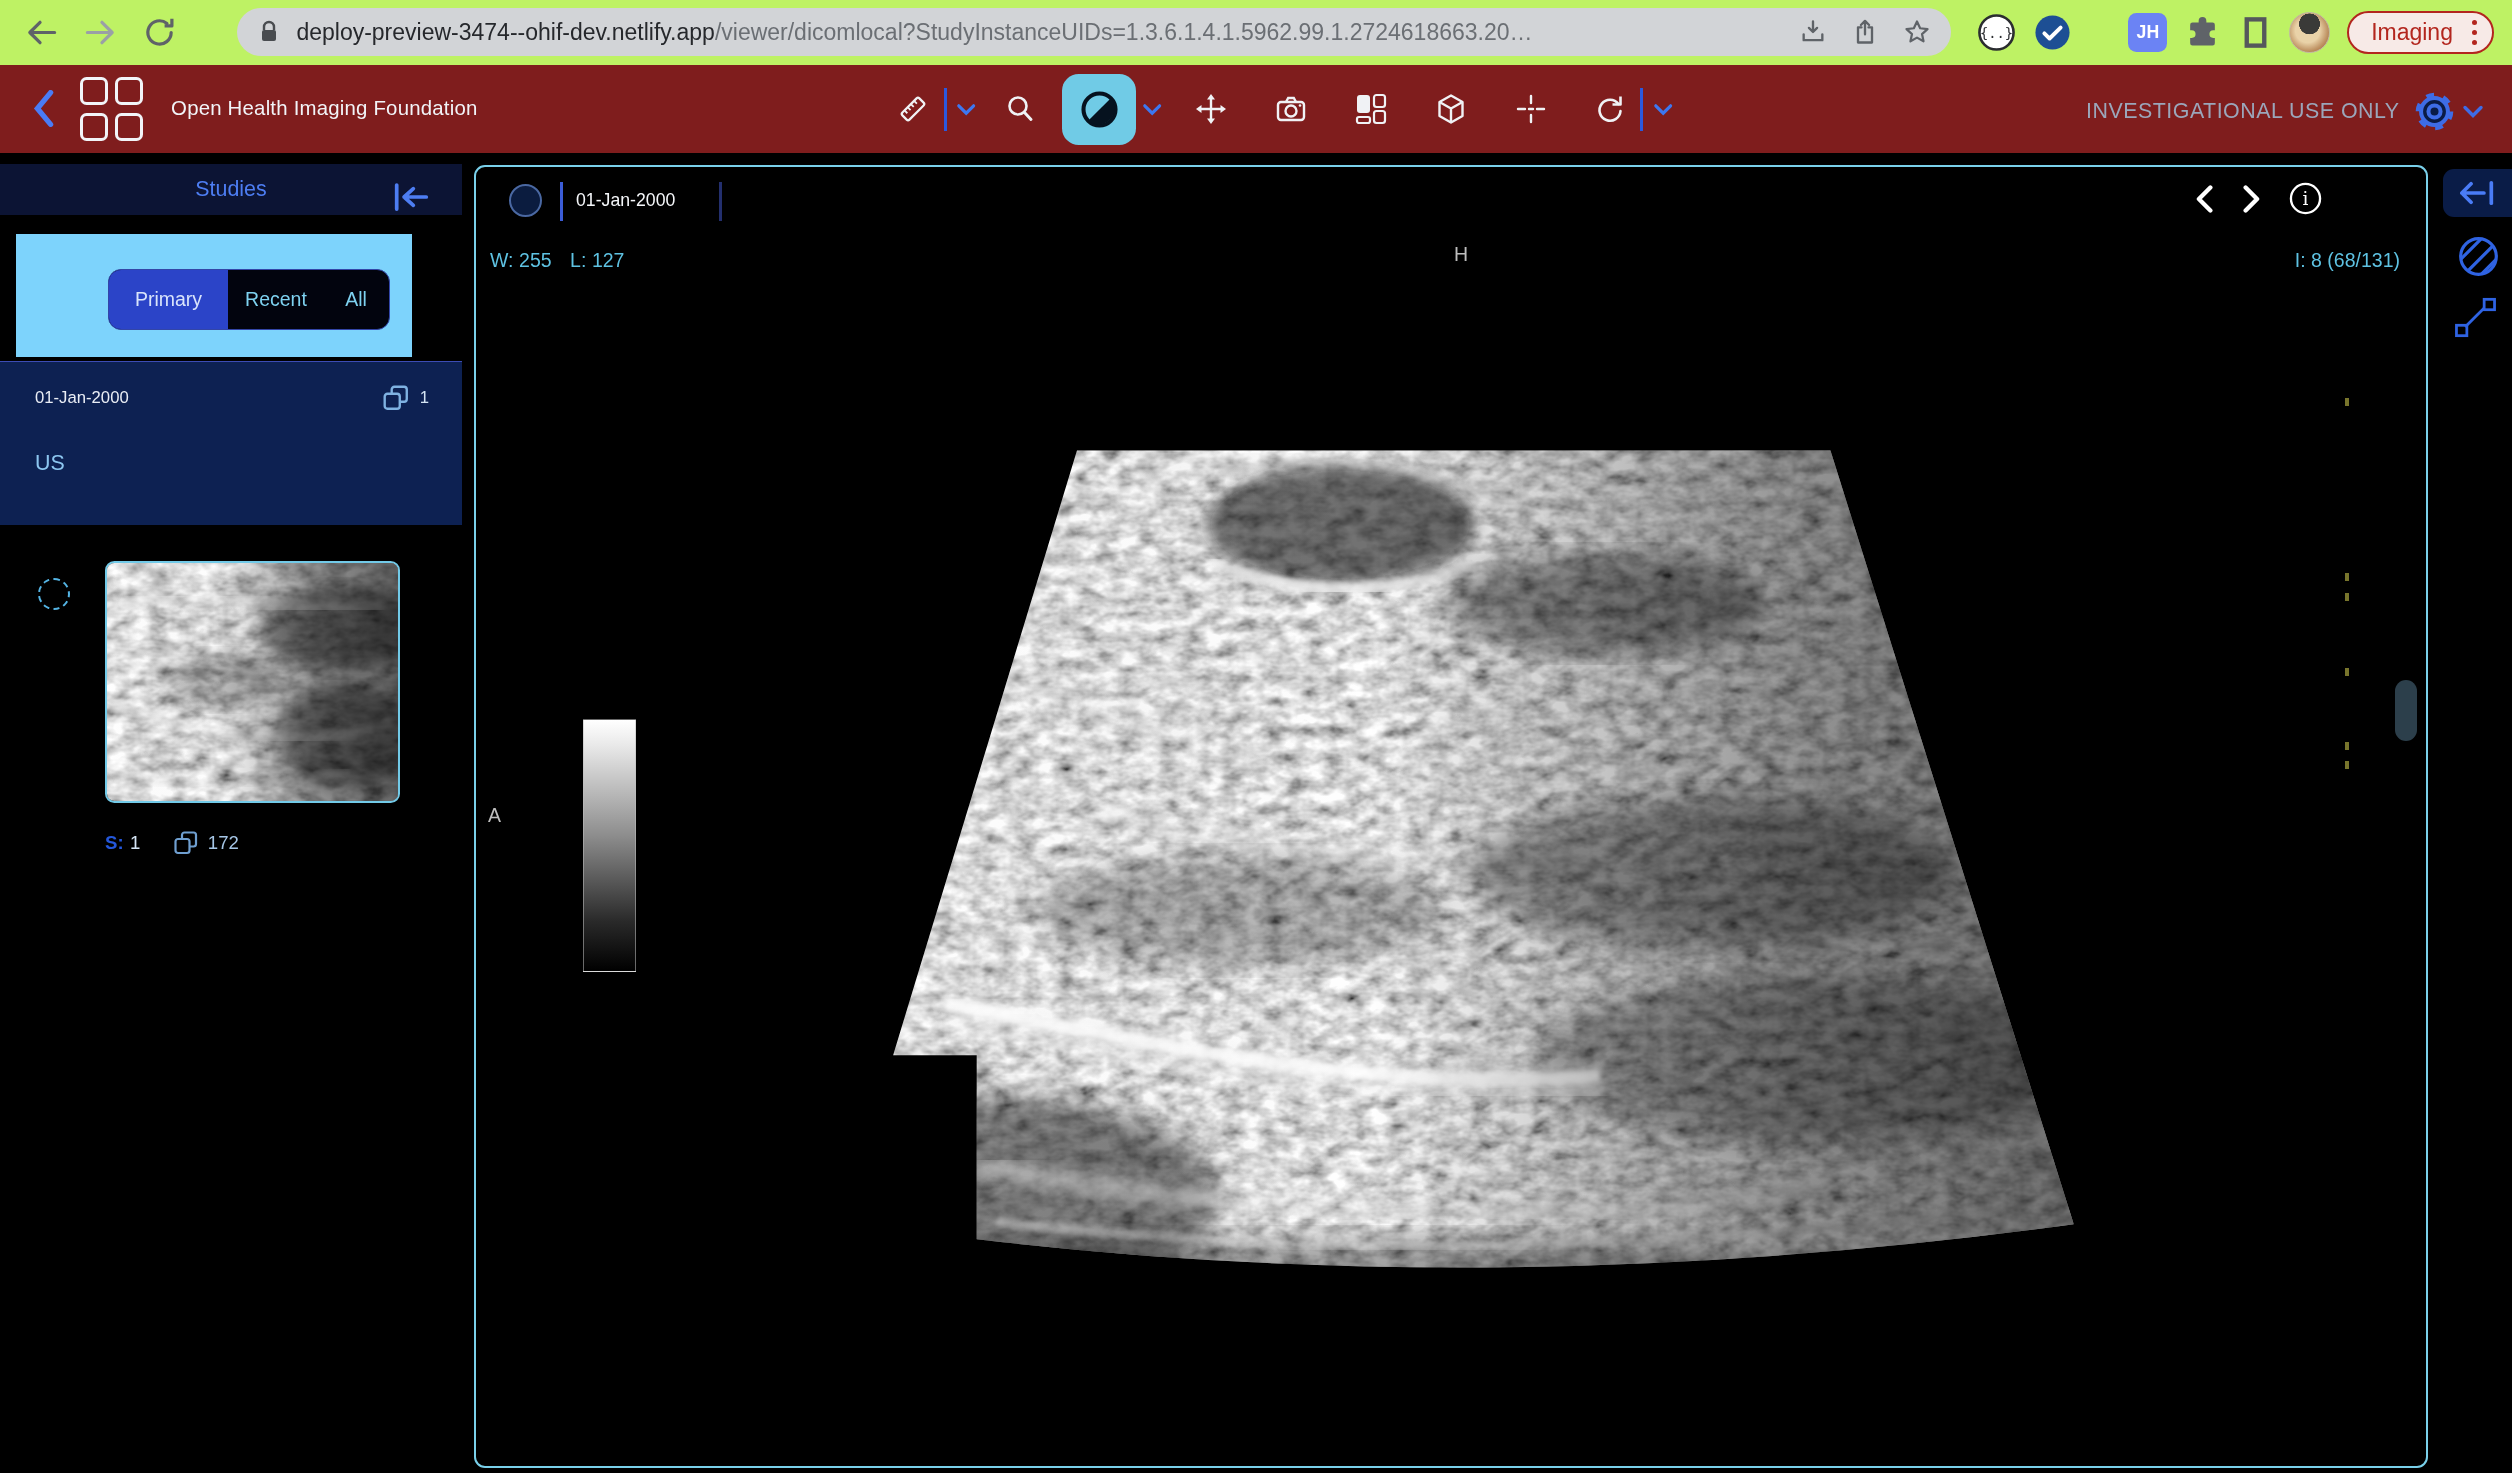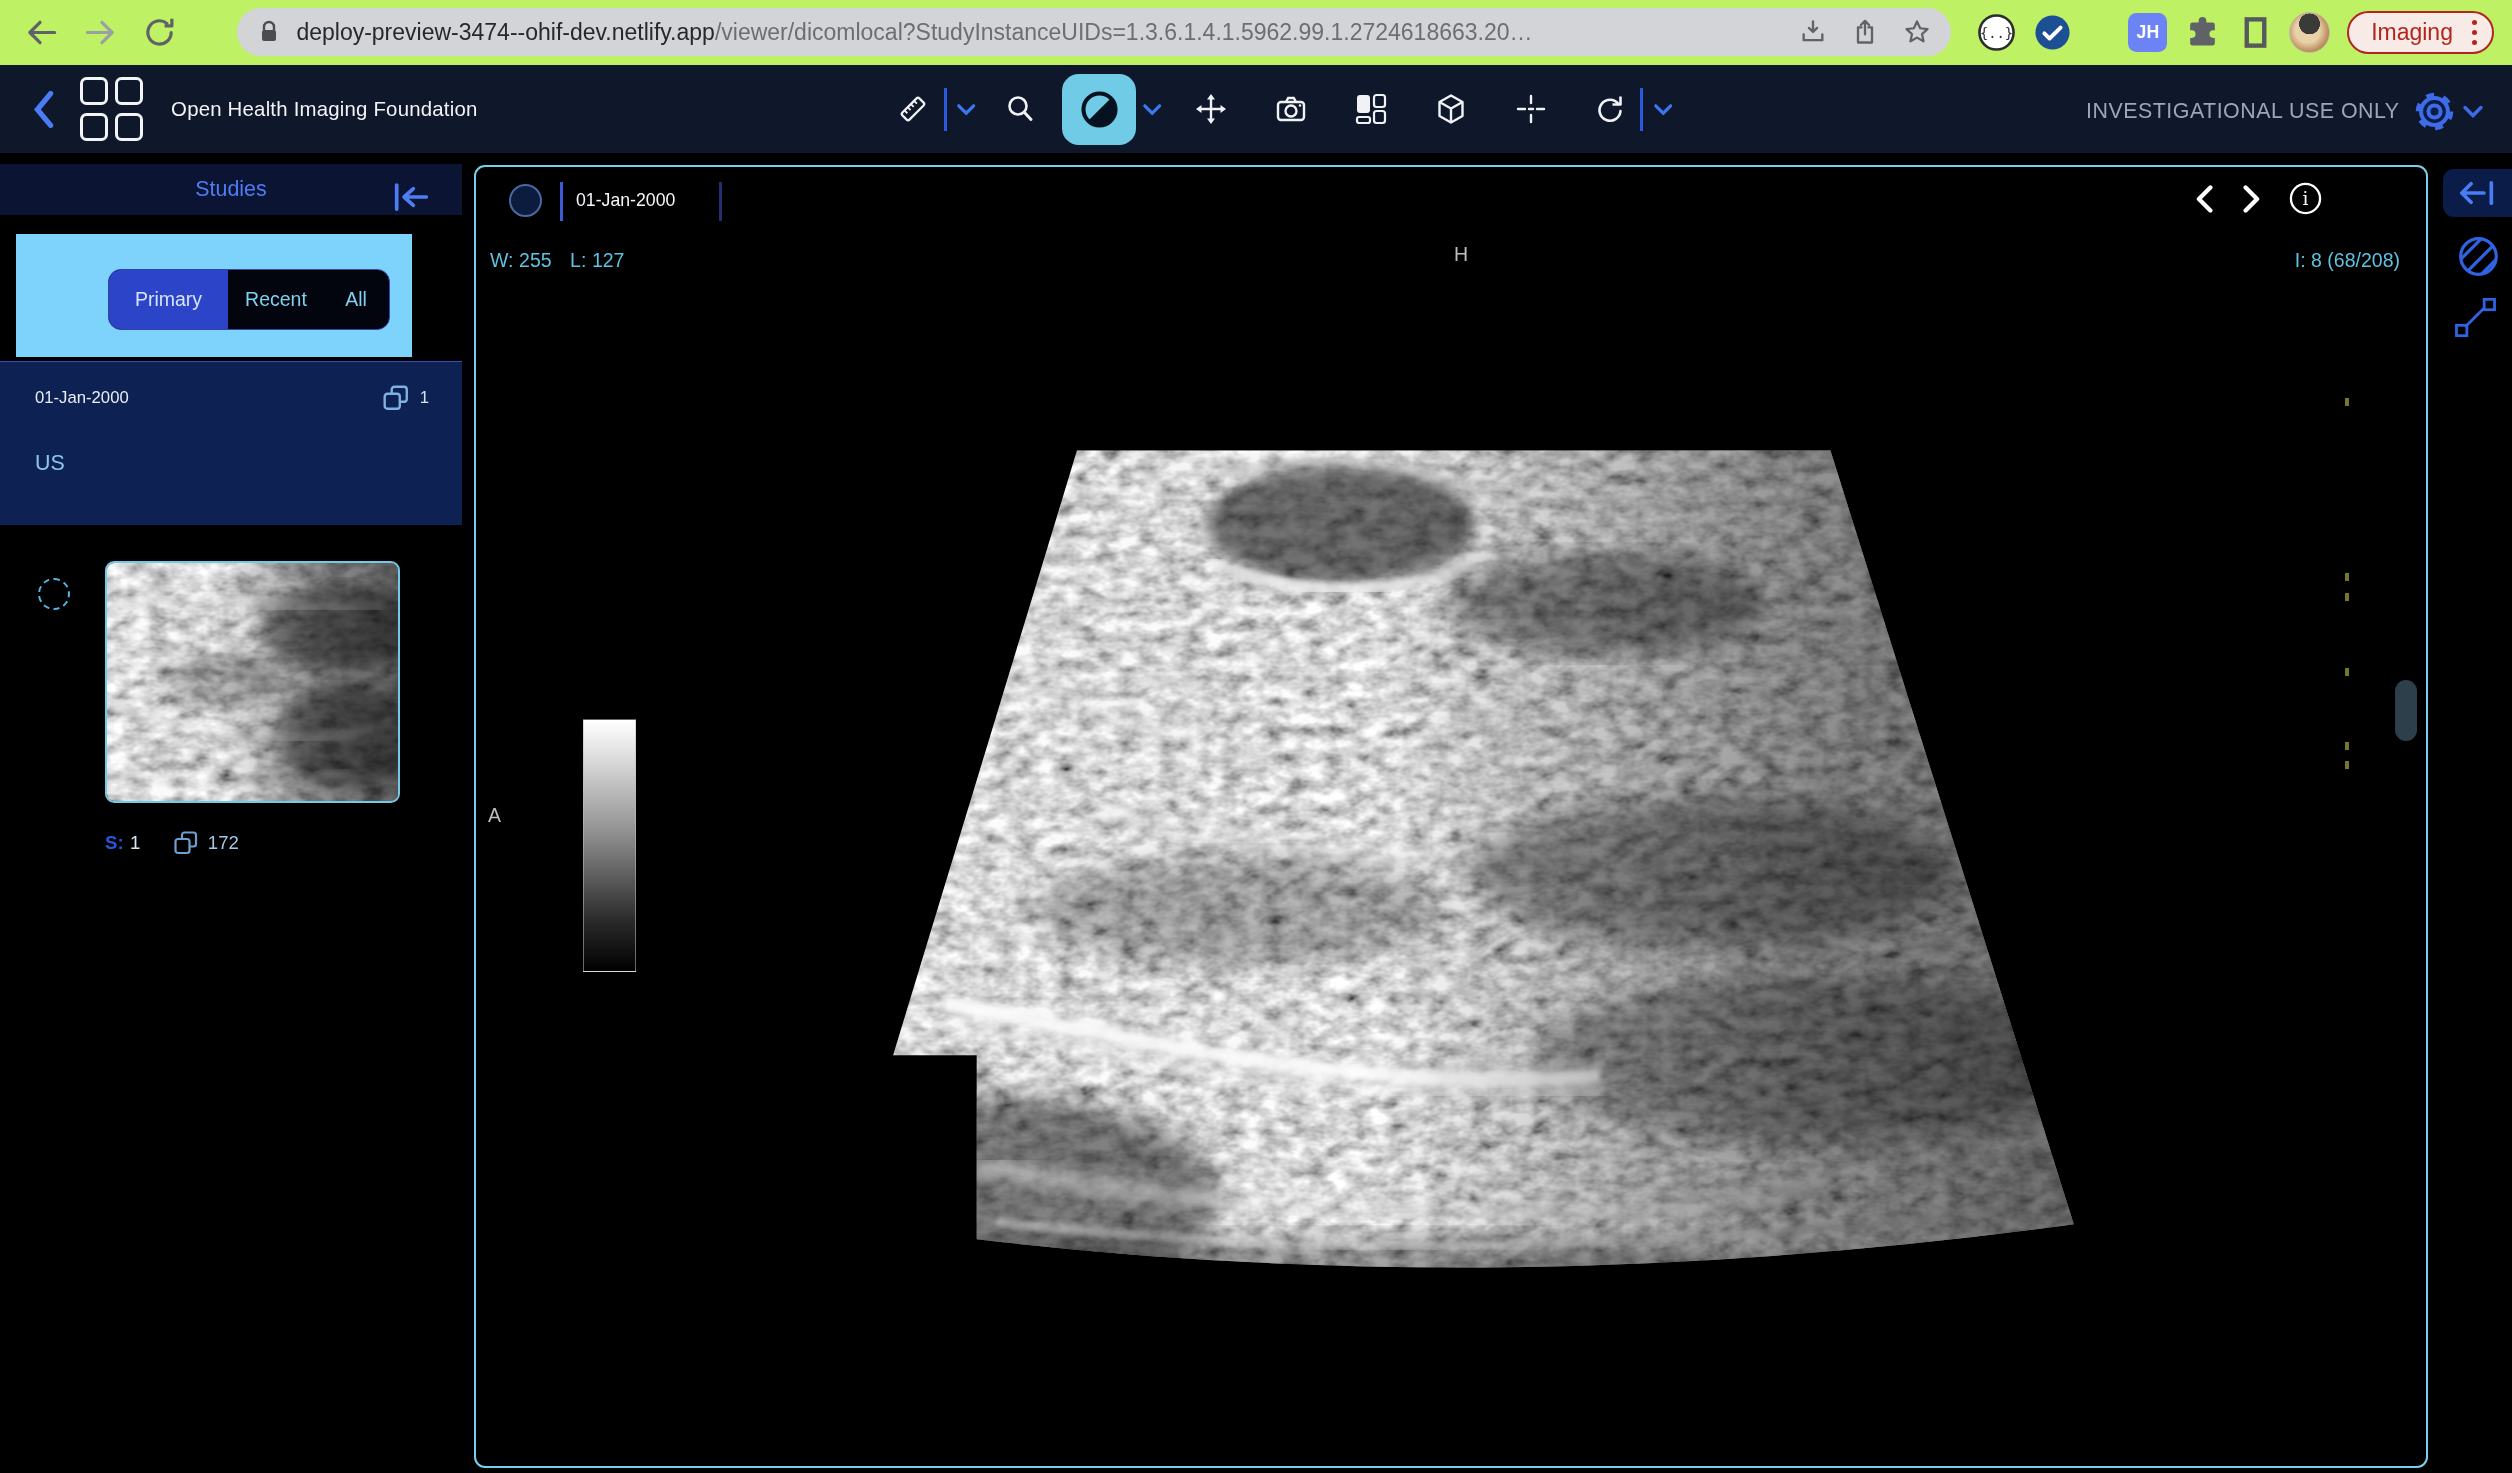--- a/index.html
+++ b/index.html
@@ -26,21 +26,21 @@
                         radial-gradient(circle at 45% 45%, #e9d2a8 0 40%, #b98a5a 70%, #8a5f3a 100%);
             border:0.9px solid #c2b6a4; }
   .update-pill { height:43px; border-radius:21.4px; border:2.8px solid #b3261e; background:#f7eae7;
                  color:#b3261e; font-size:23px; display:flex; align-items:center; gap:18.6px;
                  padding:0 15px 0 22px; }
   .kebab { display:flex; flex-direction:column; gap:4.6px; }
   .kebab span { width:5.6px; height:5.6px; border-radius:50%; background:#b3261e; }
 
   
   .ohif-header { position:absolute; left:0; top:65px; width:2512px; height:88px;
-                 background:#0f172a; display:flex; }
+                 background:#7f1d1d; display:flex; align-items:center; }
   .hdr-left { display:flex; align-items:center; gap:24px; margin-left:32px; }
   .logo-grid { display:grid; grid-template-columns:28px 28px; grid-template-rows:28px 28px; gap:7.4px; }
   .logo-grid span { border:3.7px solid #f2f4f8; border-radius:6.5px; }
   .app-title { color:#f2f4f8; font-size:20.4px; letter-spacing:0.2px; margin-left:3.7px; }
   .toolbar { position:absolute; left:897px; top:0; height:88px; display:flex; align-items:center; }
   .tool { width:32px; height:32px; flex:0 0 auto; }
   .tdiv { width:2.8px; height:43px; background:#2a59de; margin:0 9.3px 0 15px; }
   .chev-blue { width:20.4px; height:15px; flex:0 0 auto; }
   .wl-btn { width:74px; height:71px; border-radius:16.7px; background:#70cbe6;
             display:flex; align-items:center; justify-content:center; margin:0 5.6px 0 26px; }
@@ -367,21 +367,21 @@
   <div class="vp-circle"></div>
   <div class="vp-div1"></div>
   <div class="vp-date">01-Jan-2000</div>
   <div class="vp-div2"></div>
 
   <div class="vp-wl">
     <b>W:</b><span>255</span>
     <b style="margin-left:13px">L:</b><span>127</span>
   </div>
 
-  <div class="vp-counter">I: 8 (68/208)</div>
+  <div class="vp-counter">I: 8 (68/131)</div>
 
   <div class="vp-nav">
     <svg width="22" height="28" viewBox="0 0 16 22">
         <path d="M13 2 L4 11 L13 20" fill="none" stroke="#fff" stroke-width="3.4" stroke-linecap="round" stroke-linejoin="round"></path>
       </svg>
     <svg width="22" height="28" viewBox="0 0 16 22">
         <path d="M3 2 L12 11 L3 20" fill="none" stroke="#fff" stroke-width="3.4" stroke-linecap="round" stroke-linejoin="round"></path>
       </svg>
     <svg width="33" height="33" viewBox="0 0 34 34">
         <circle cx="17" cy="17" r="15" fill="none" stroke="#fff" stroke-width="2.4"></circle>

